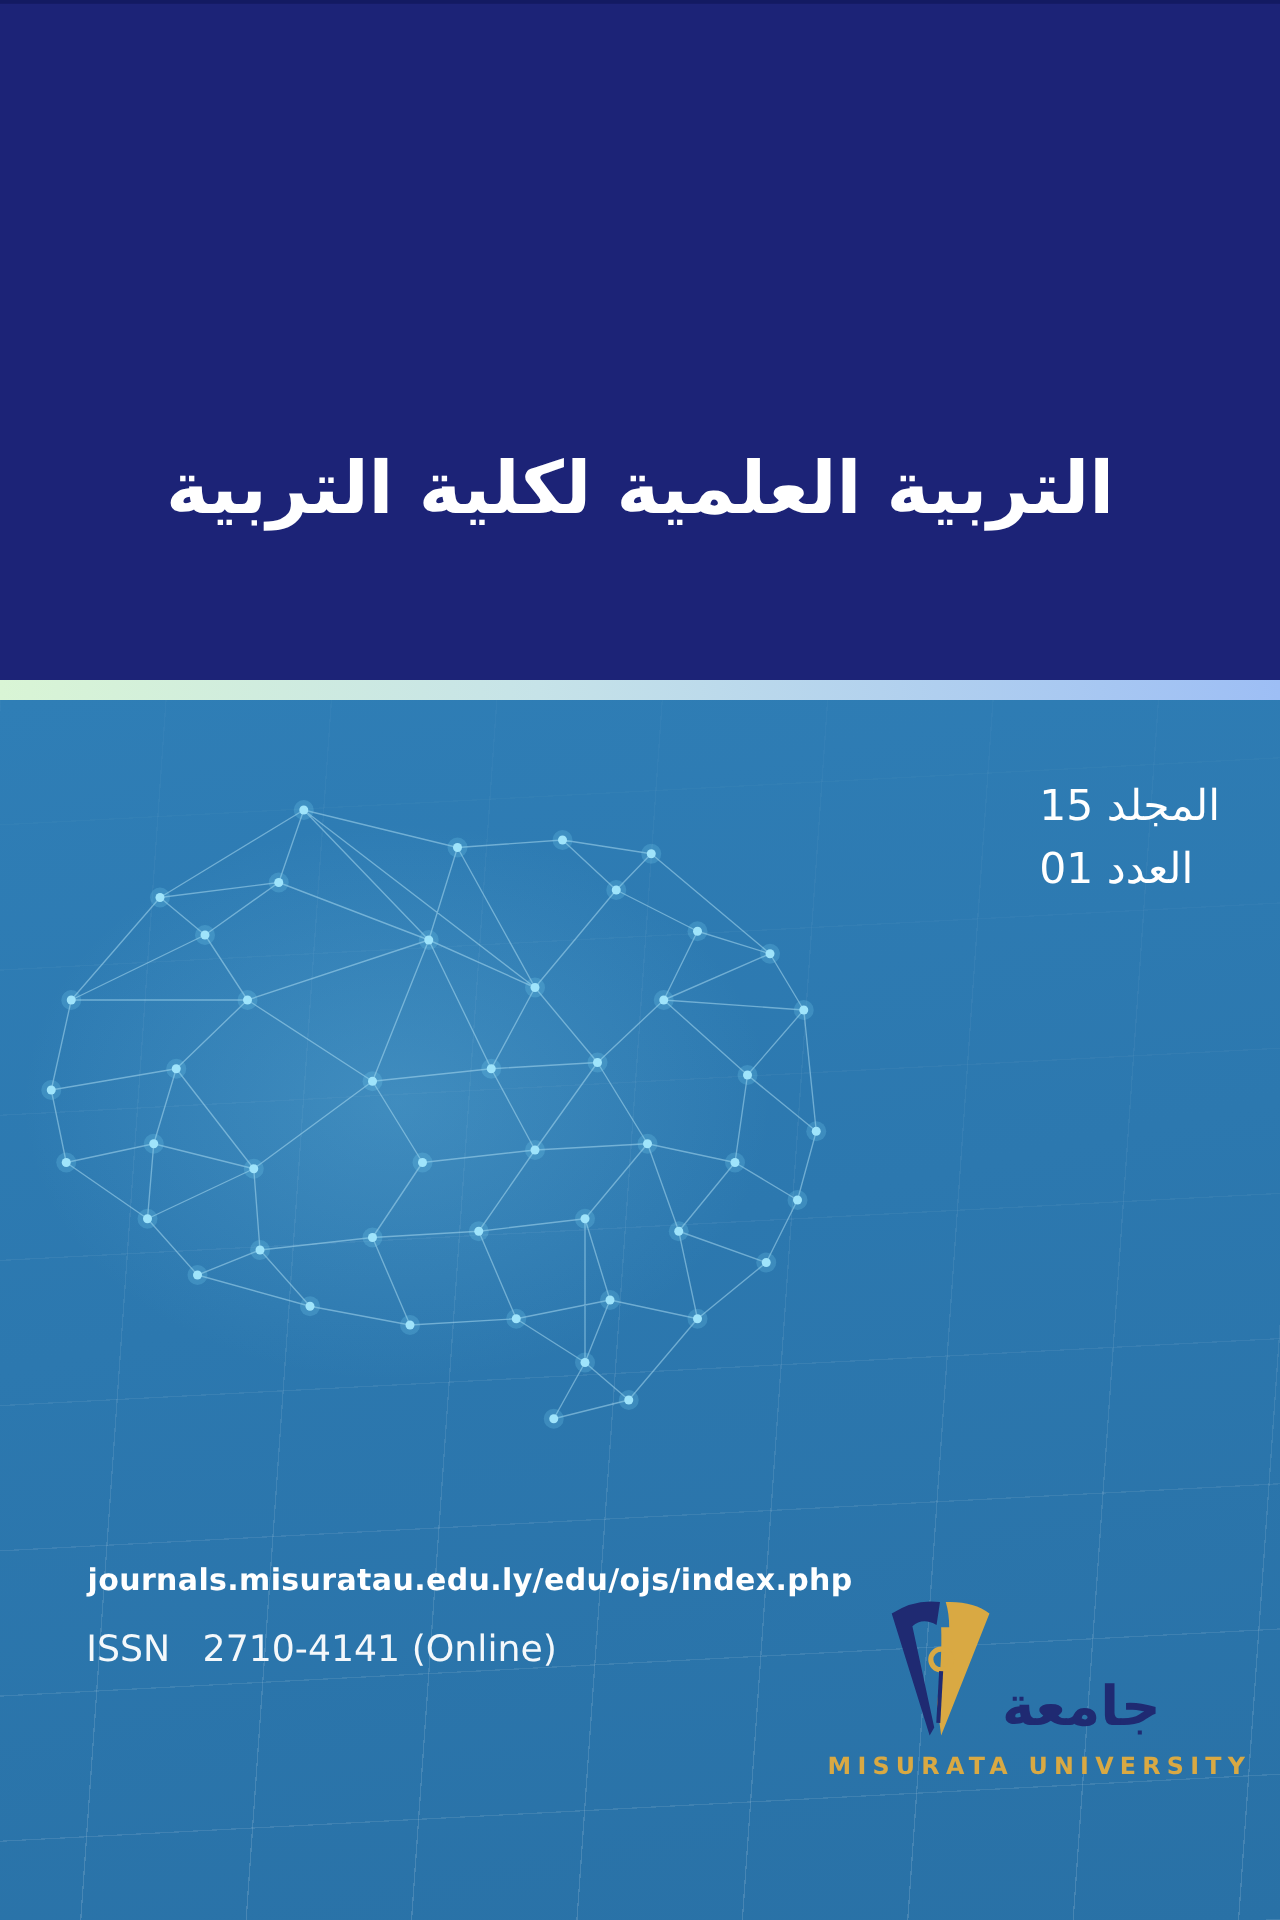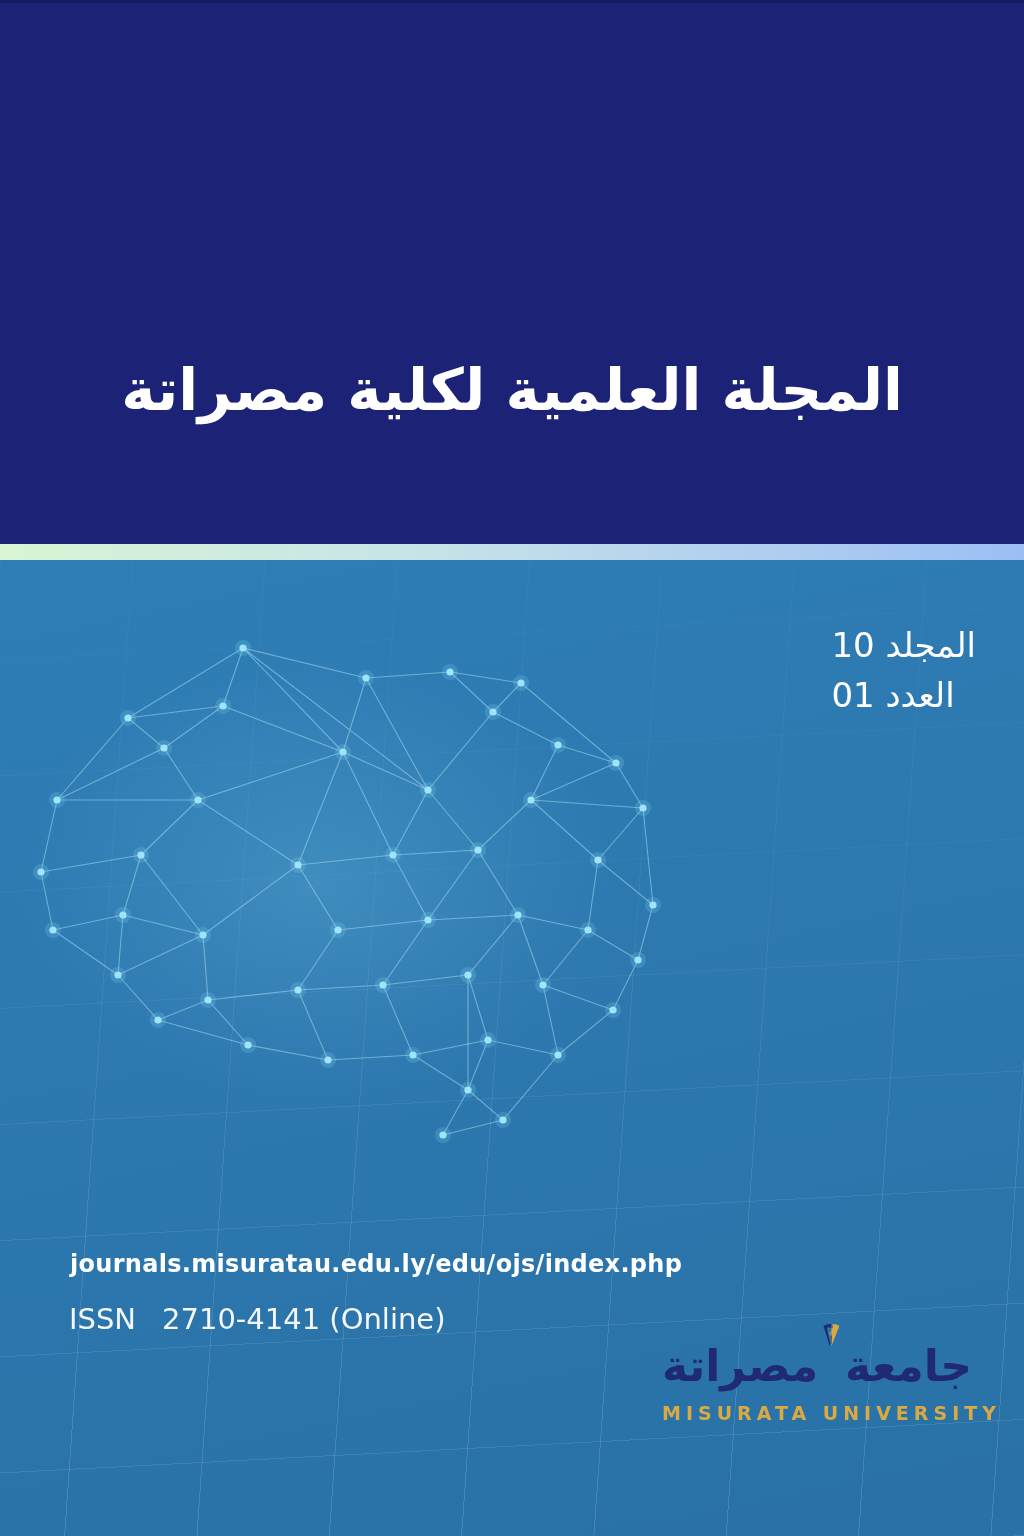--- a/index.html
+++ b/index.html
@@ -80,21 +80,21 @@
     letter-spacing:5px;white-space:nowrap;
   }
 </style>
 </head>
 <body>
 
 <div class="cover">
 
   <div class="header">
     <div class="title-block">
-      <div class="title-line">المجلة العلمية لكلية مصراتة</div>
+      <div class="title-line">التربية العلمية لكلية التربية</div>
     </div>
   </div>
 
   <div class="stripe"></div>
 
   <div class="body">
     <div class="grid-overlay"></div>
     <div class="brain-glow"></div>
 
     <svg id="brain" class="brain-svg" width="660" height="560" viewBox="0 0 660 560">
@@ -189,36 +189,35 @@
         <circle cx="540" cy="435" r="3.6" fill="#9fe4fb"></circle>
         <circle cx="450" cy="470" r="8" fill="rgba(125,215,248,0.22)"></circle>
         <circle cx="450" cy="470" r="3.6" fill="#9fe4fb"></circle>
         <circle cx="425" cy="515" r="8" fill="rgba(125,215,248,0.22)"></circle>
         <circle cx="425" cy="515" r="3.6" fill="#9fe4fb"></circle>
         <circle cx="485" cy="500" r="8" fill="rgba(125,215,248,0.22)"></circle>
         <circle cx="485" cy="500" r="3.6" fill="#9fe4fb"></circle>
       </svg>
 
     <div class="issue-info">
-      <div>المجلد 10</div>
+      <div>المجلد 15</div>
       <div>العدد 01</div>
     </div>
 
     <div class="journal-url">journals.misuratau.edu.ly/edu/ojs/index.php</div>
     <div class="issn-line">
       <span>ISSN</span><span class="issn-value">2710-4141 (Online)</span>
     </div>
 
     <div class="logo">
       <div class="logo-row">
         <span class="logo-ar">جامعة</span>
         <svg width="92" height="126" viewBox="0 0 100 122">
           <path d="M8 13 Q28 0 50 3 L47 23 Q35 16 26 24 L45 112 L41 119 Z" fill="#1f2a72"></path>
           <path d="M55 3 Q79 2 93 13 L51 119 L47.5 92 Q52 52 51 25 L58 25 Q58 13 55 3 Z" fill="#d9a943"></path>
           <circle cx="51" cy="53" r="9" fill="none" stroke="#d9a943" stroke-width="4.5"></circle>
           <path d="M51 63 L48.5 108" stroke="#1f2a72" stroke-width="3.5" fill="none"></path>
         </svg>
-        <span class="logo-ar">مصراتة</span>
       </div>
       <div class="logo-en">MISURATA UNIVERSITY</div>
     </div>
   </div>
 </div>
 
 </body></html>

